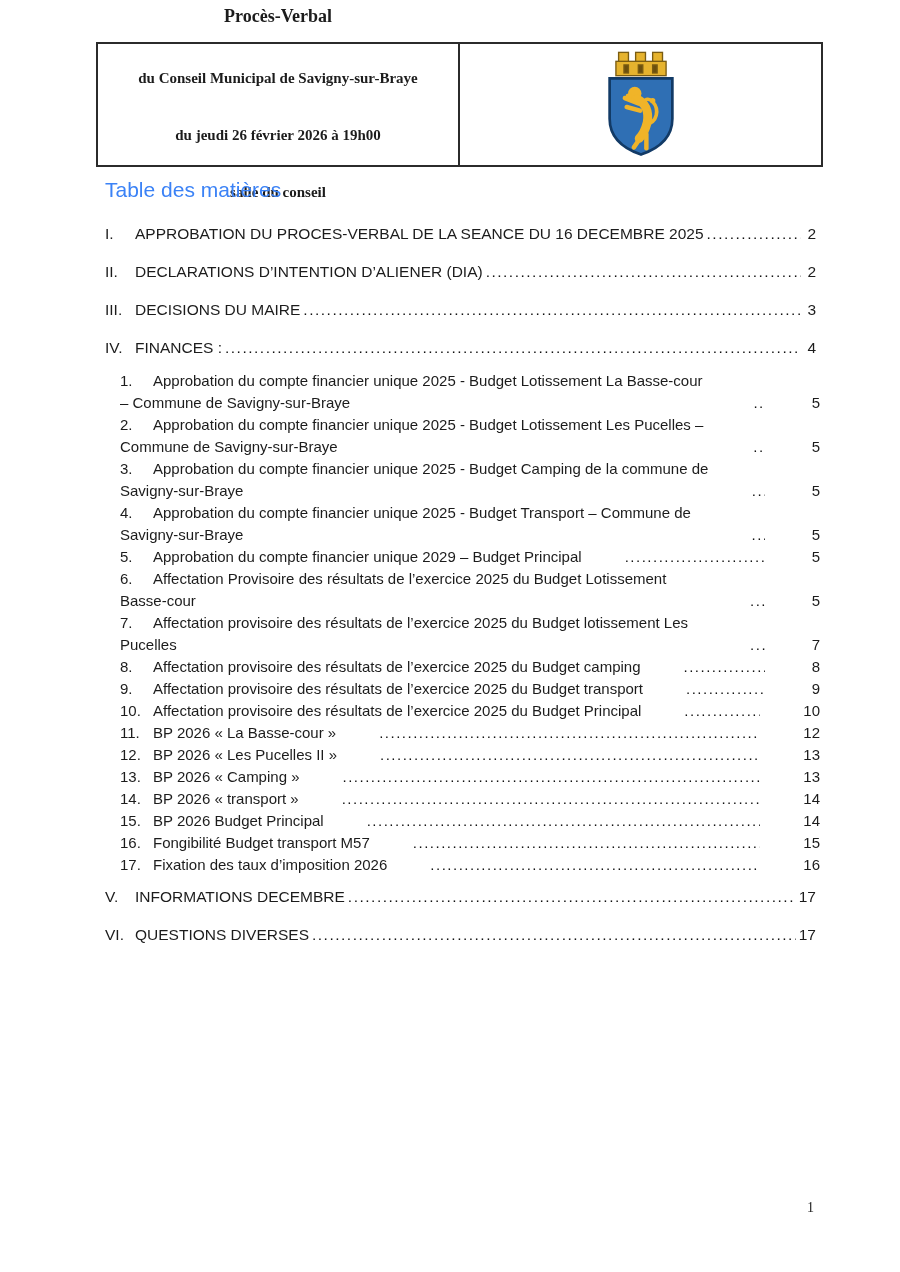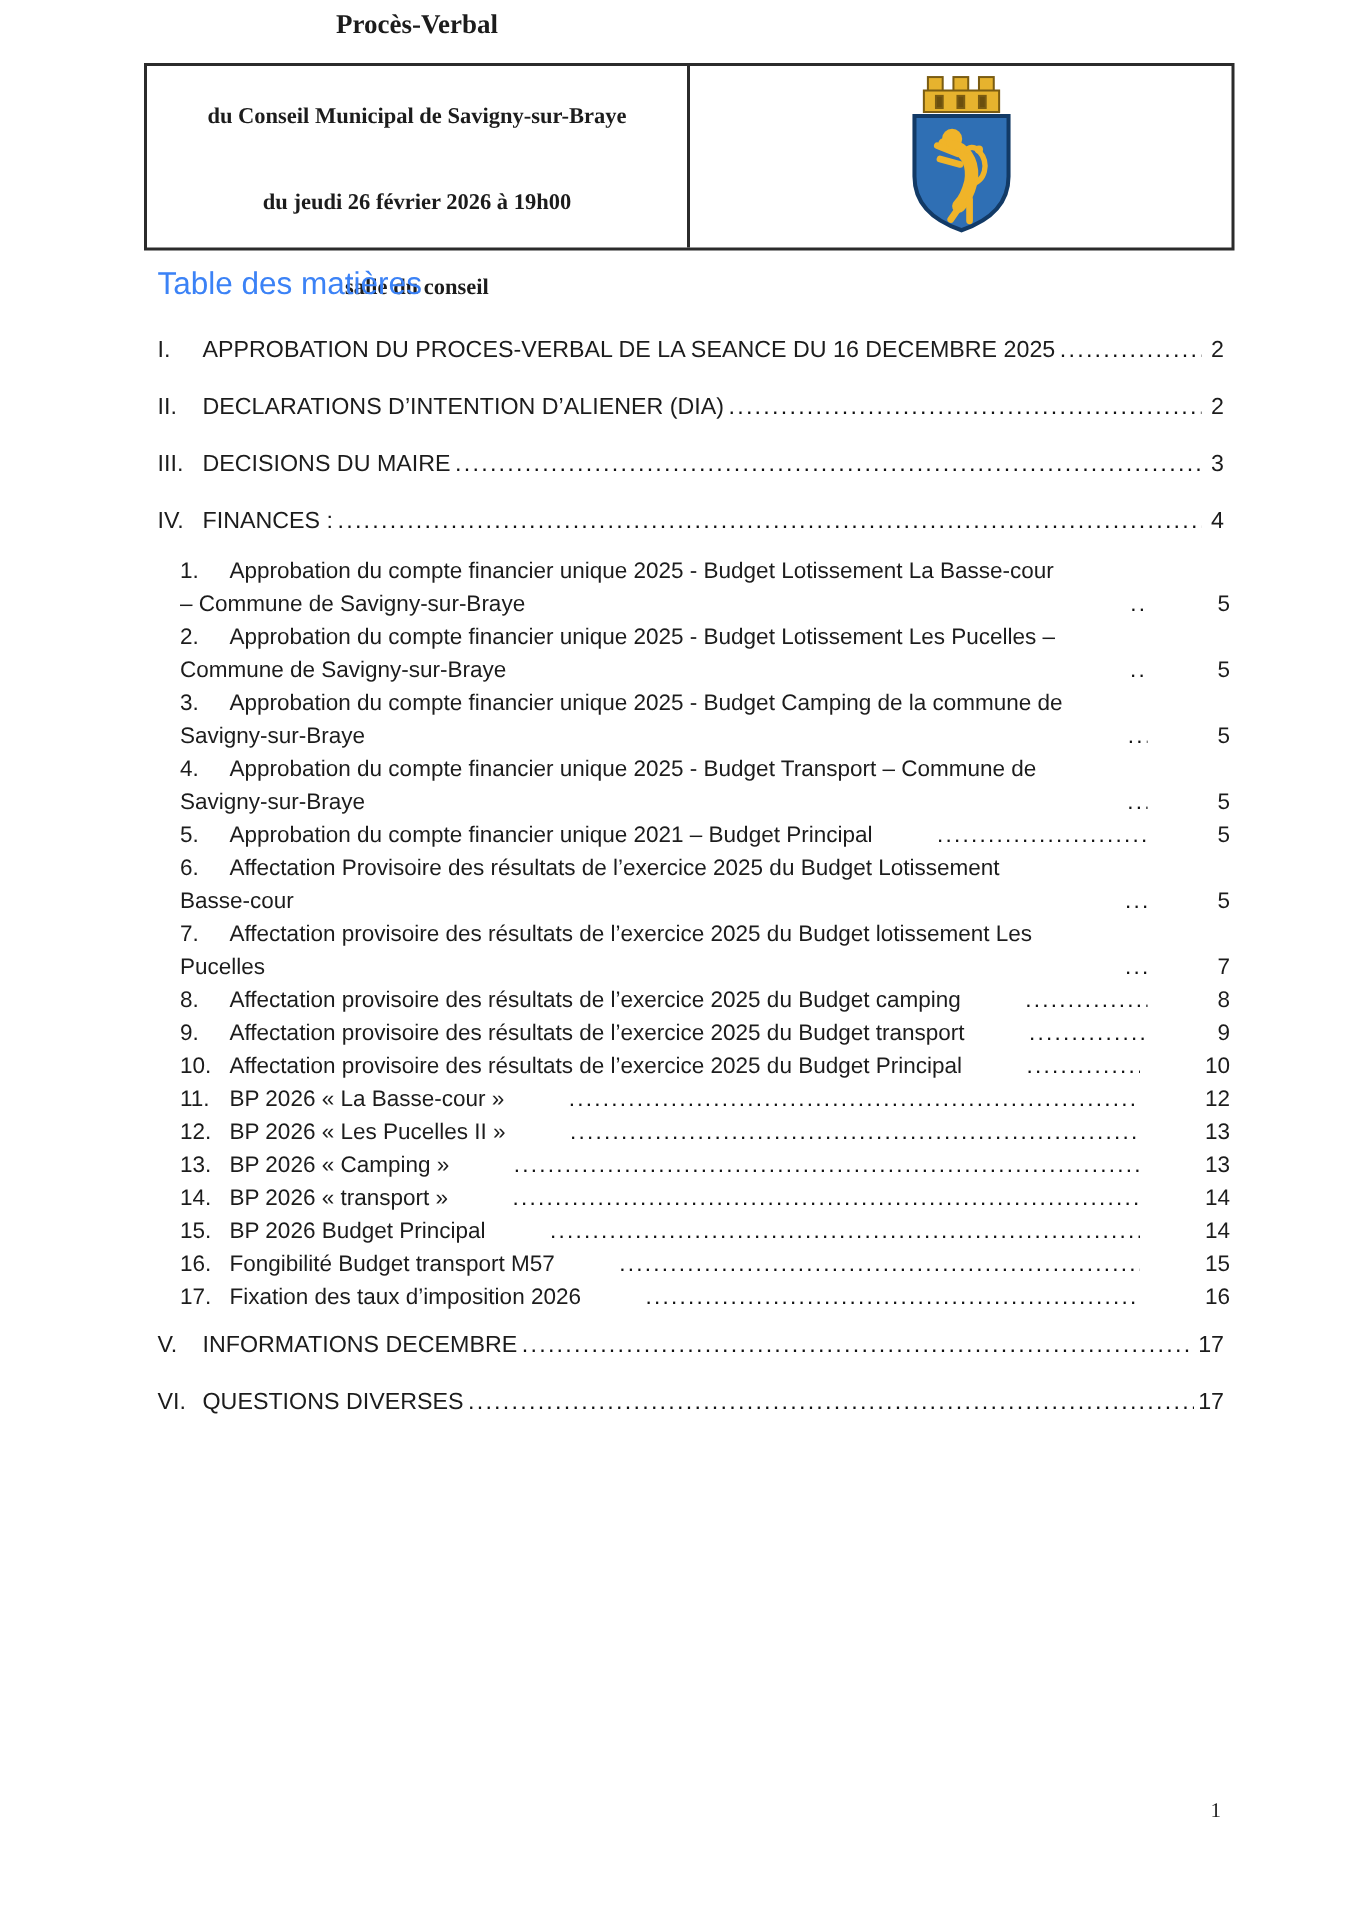--- a/index.html
+++ b/index.html
@@ -175,21 +175,21 @@
       <span class="toc-main"><span class="toc-num">3.</span><span>Approbation du compte financier unique 2025 - Budget Camping de la commune de Savigny-sur-Braye</span></span>
         <span class="leader"></span>
         <span class="toc-page">5</span>
     </div>
     <div class="toc-row lvl2">
       <span class="toc-main"><span class="toc-num">4.</span><span>Approbation du compte financier unique 2025 - Budget Transport – Commune de Savigny-sur-Braye</span></span>
         <span class="leader"></span>
         <span class="toc-page">5</span>
     </div>
     <div class="toc-row lvl2">
-      <span class="toc-main"><span class="toc-num">5.</span><span>Approbation du compte financier unique 2021 – Budget Principal</span></span>
+      <span class="toc-main"><span class="toc-num">5.</span><span>Approbation du compte financier unique 2029 – Budget Principal</span></span>
         <span class="leader"></span>
         <span class="toc-page">5</span>
     </div>
     <div class="toc-row lvl2">
       <span class="toc-main"><span class="toc-num">6.</span><span>Affectation Provisoire des résultats de l’exercice 2025 du Budget Lotissement Basse-cour</span></span>
         <span class="leader"></span>
         <span class="toc-page">5</span>
     </div>
     <div class="toc-row lvl2">
       <span class="toc-main"><span class="toc-num">7.</span><span>Affectation provisoire des résultats de l’exercice 2025 du Budget lotissement Les Pucelles</span></span>

